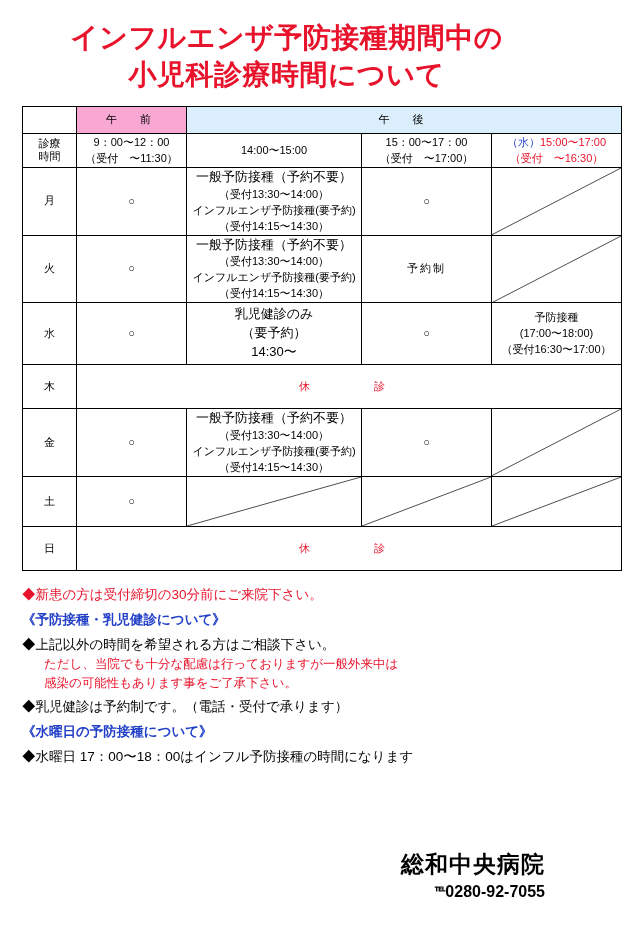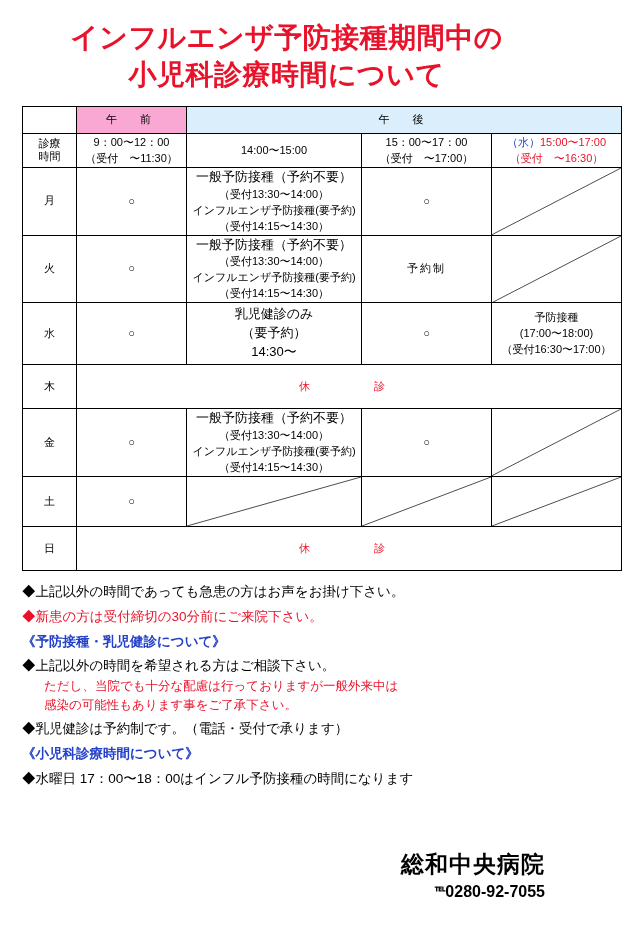--- a/index.html
+++ b/index.html
@@ -293,33 +293,32 @@
       </tr>
 
       <tr style="height:44px">
         <td class="rowlabel">日</td>
         <td class="closed" colspan="4">休　　診</td>
       </tr>
     </tbody>
   </table>
 
   <div class="notes">
-    <div class="line n-black">◆上記以外の時間であっても急患の方はお声をお掛け下さい。</div>
     <div class="spacer-3"></div>
     <div class="line n-red">◆新患の方は受付締切の30分前にご来院下さい。</div>
     <div class="spacer-3"></div>
     <div class="line n-blue">《予防接種・乳児健診について》</div>
     <div class="spacer-3"></div>
     <div class="line n-black">◆上記以外の時間を希望される方はご相談下さい。</div>
     <div class="line sub-red">ただし、当院でも十分な配慮は行っておりますが一般外来中は</div>
     <div class="line sub-red">感染の可能性もあります事をご了承下さい。</div>
     <div class="spacer-3"></div>
     <div class="line n-black">◆乳児健診は予約制です。（電話・受付で承ります）</div>
     <div class="spacer-3"></div>
-    <div class="line n-blue">《小児科診療時間について》</div>
+    <div class="line n-blue">《水曜日の予防接種について》</div>
     <div class="spacer-3"></div>
     <div class="line n-black">◆水曜日 17：00〜18：00はインフル予防接種の時間になります</div>
   </div>
 
   <div class="footer">
     <div class="hospital">総和中央病院</div>
     <div class="tel">
       <span class="telmark">℡</span><span>0280-92-7055</span>
     </div>
   </div>

